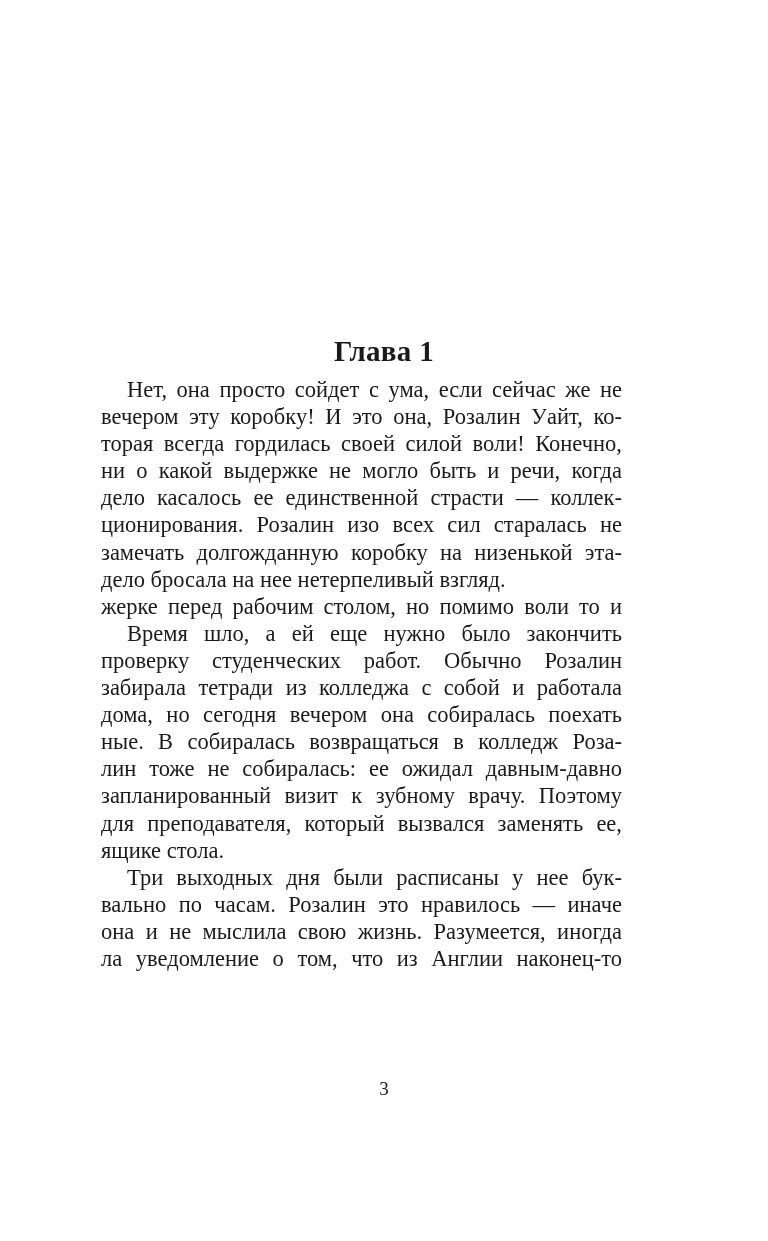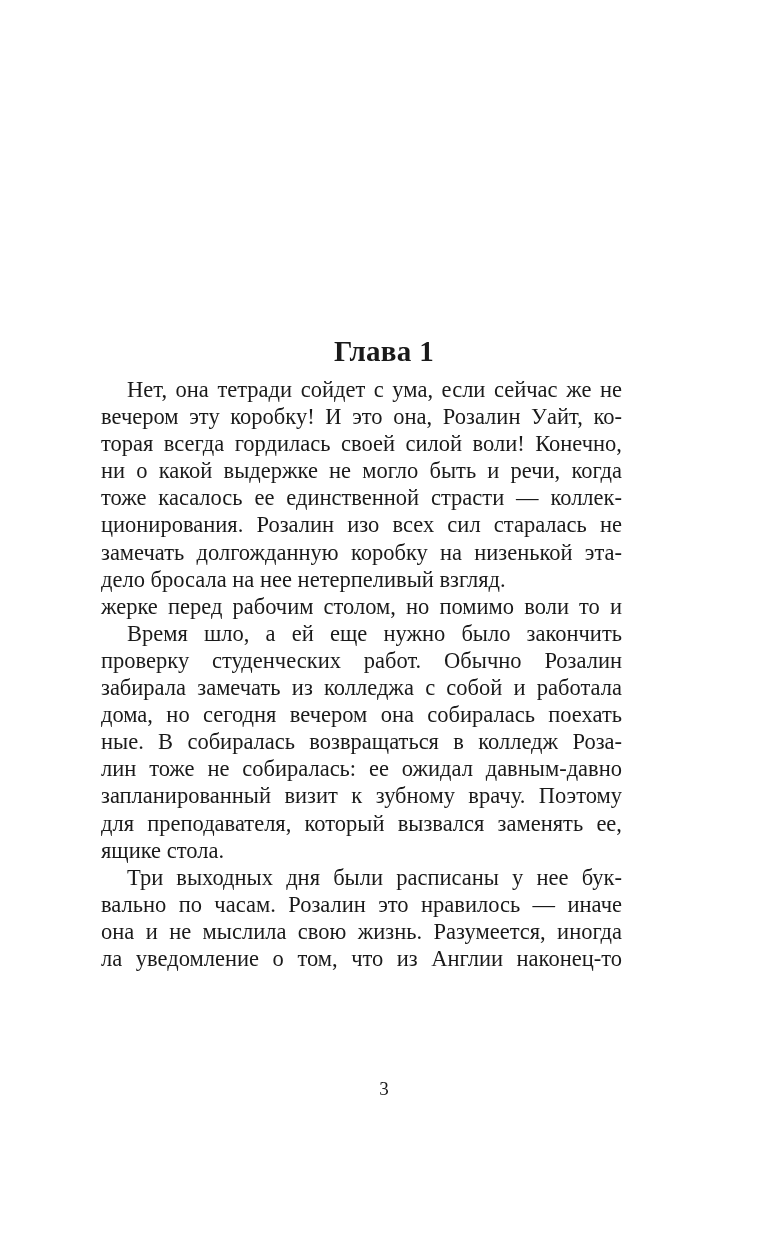--- a/index.html
+++ b/index.html
@@ -67,33 +67,33 @@
   </style>
 </head>
 <body>
 
 <div class="page">
 
   <div class="chapter-title">Глава 1</div>
 
   <div class="body-text">
 
-    <span class="line indent">Нет, она тетради сойдет с ума, если сейчас же не</span>
+    <span class="line indent">Нет, она просто сойдет с ума, если сейчас же не</span>
     <span class="line">вечером эту коробку! И это она, Розалин Уайт, ко-</span>
     <span class="line">торая всегда гордилась своей силой воли! Конечно,</span>
     <span class="line">ни о какой выдержке не могло быть и речи, когда</span>
-    <span class="line">тоже касалось ее единственной страсти — коллек-</span>
+    <span class="line">дело касалось ее единственной страсти — коллек-</span>
     <span class="line">ционирования. Розалин изо всех сил старалась не</span>
     <span class="line">замечать долгожданную коробку на низенькой эта-</span>
     <span class="line last">дело бросала на нее нетерпеливый взгляд.</span>
     <span class="line">жерке перед рабочим столом, но помимо воли то и</span>
 
     <span class="line indent">Время шло, а ей еще нужно было закончить</span>
     <span class="line">проверку студенческих работ. Обычно Розалин</span>
-    <span class="line">забирала замечать из колледжа с собой и работала</span>
+    <span class="line">забирала тетради из колледжа с собой и работала</span>
     <span class="line">дома, но сегодня вечером она собиралась поехать</span>
     <span class="line">ные. В собиралась возвращаться в колледж Роза-</span>
     <span class="line">лин тоже не собиралась: ее ожидал давным-давно</span>
     <span class="line">запланированный визит к зубному врачу. Поэтому</span>
     <span class="line">для преподавателя, который вызвался заменять ее,</span>
     <span class="line last">ящике стола.</span>
 
     <span class="line indent">Три выходных дня были расписаны у нее бук-</span>
     <span class="line">вально по часам. Розалин это нравилось — иначе</span>
     <span class="line">она и не мыслила свою жизнь. Разумеется, иногда</span>

